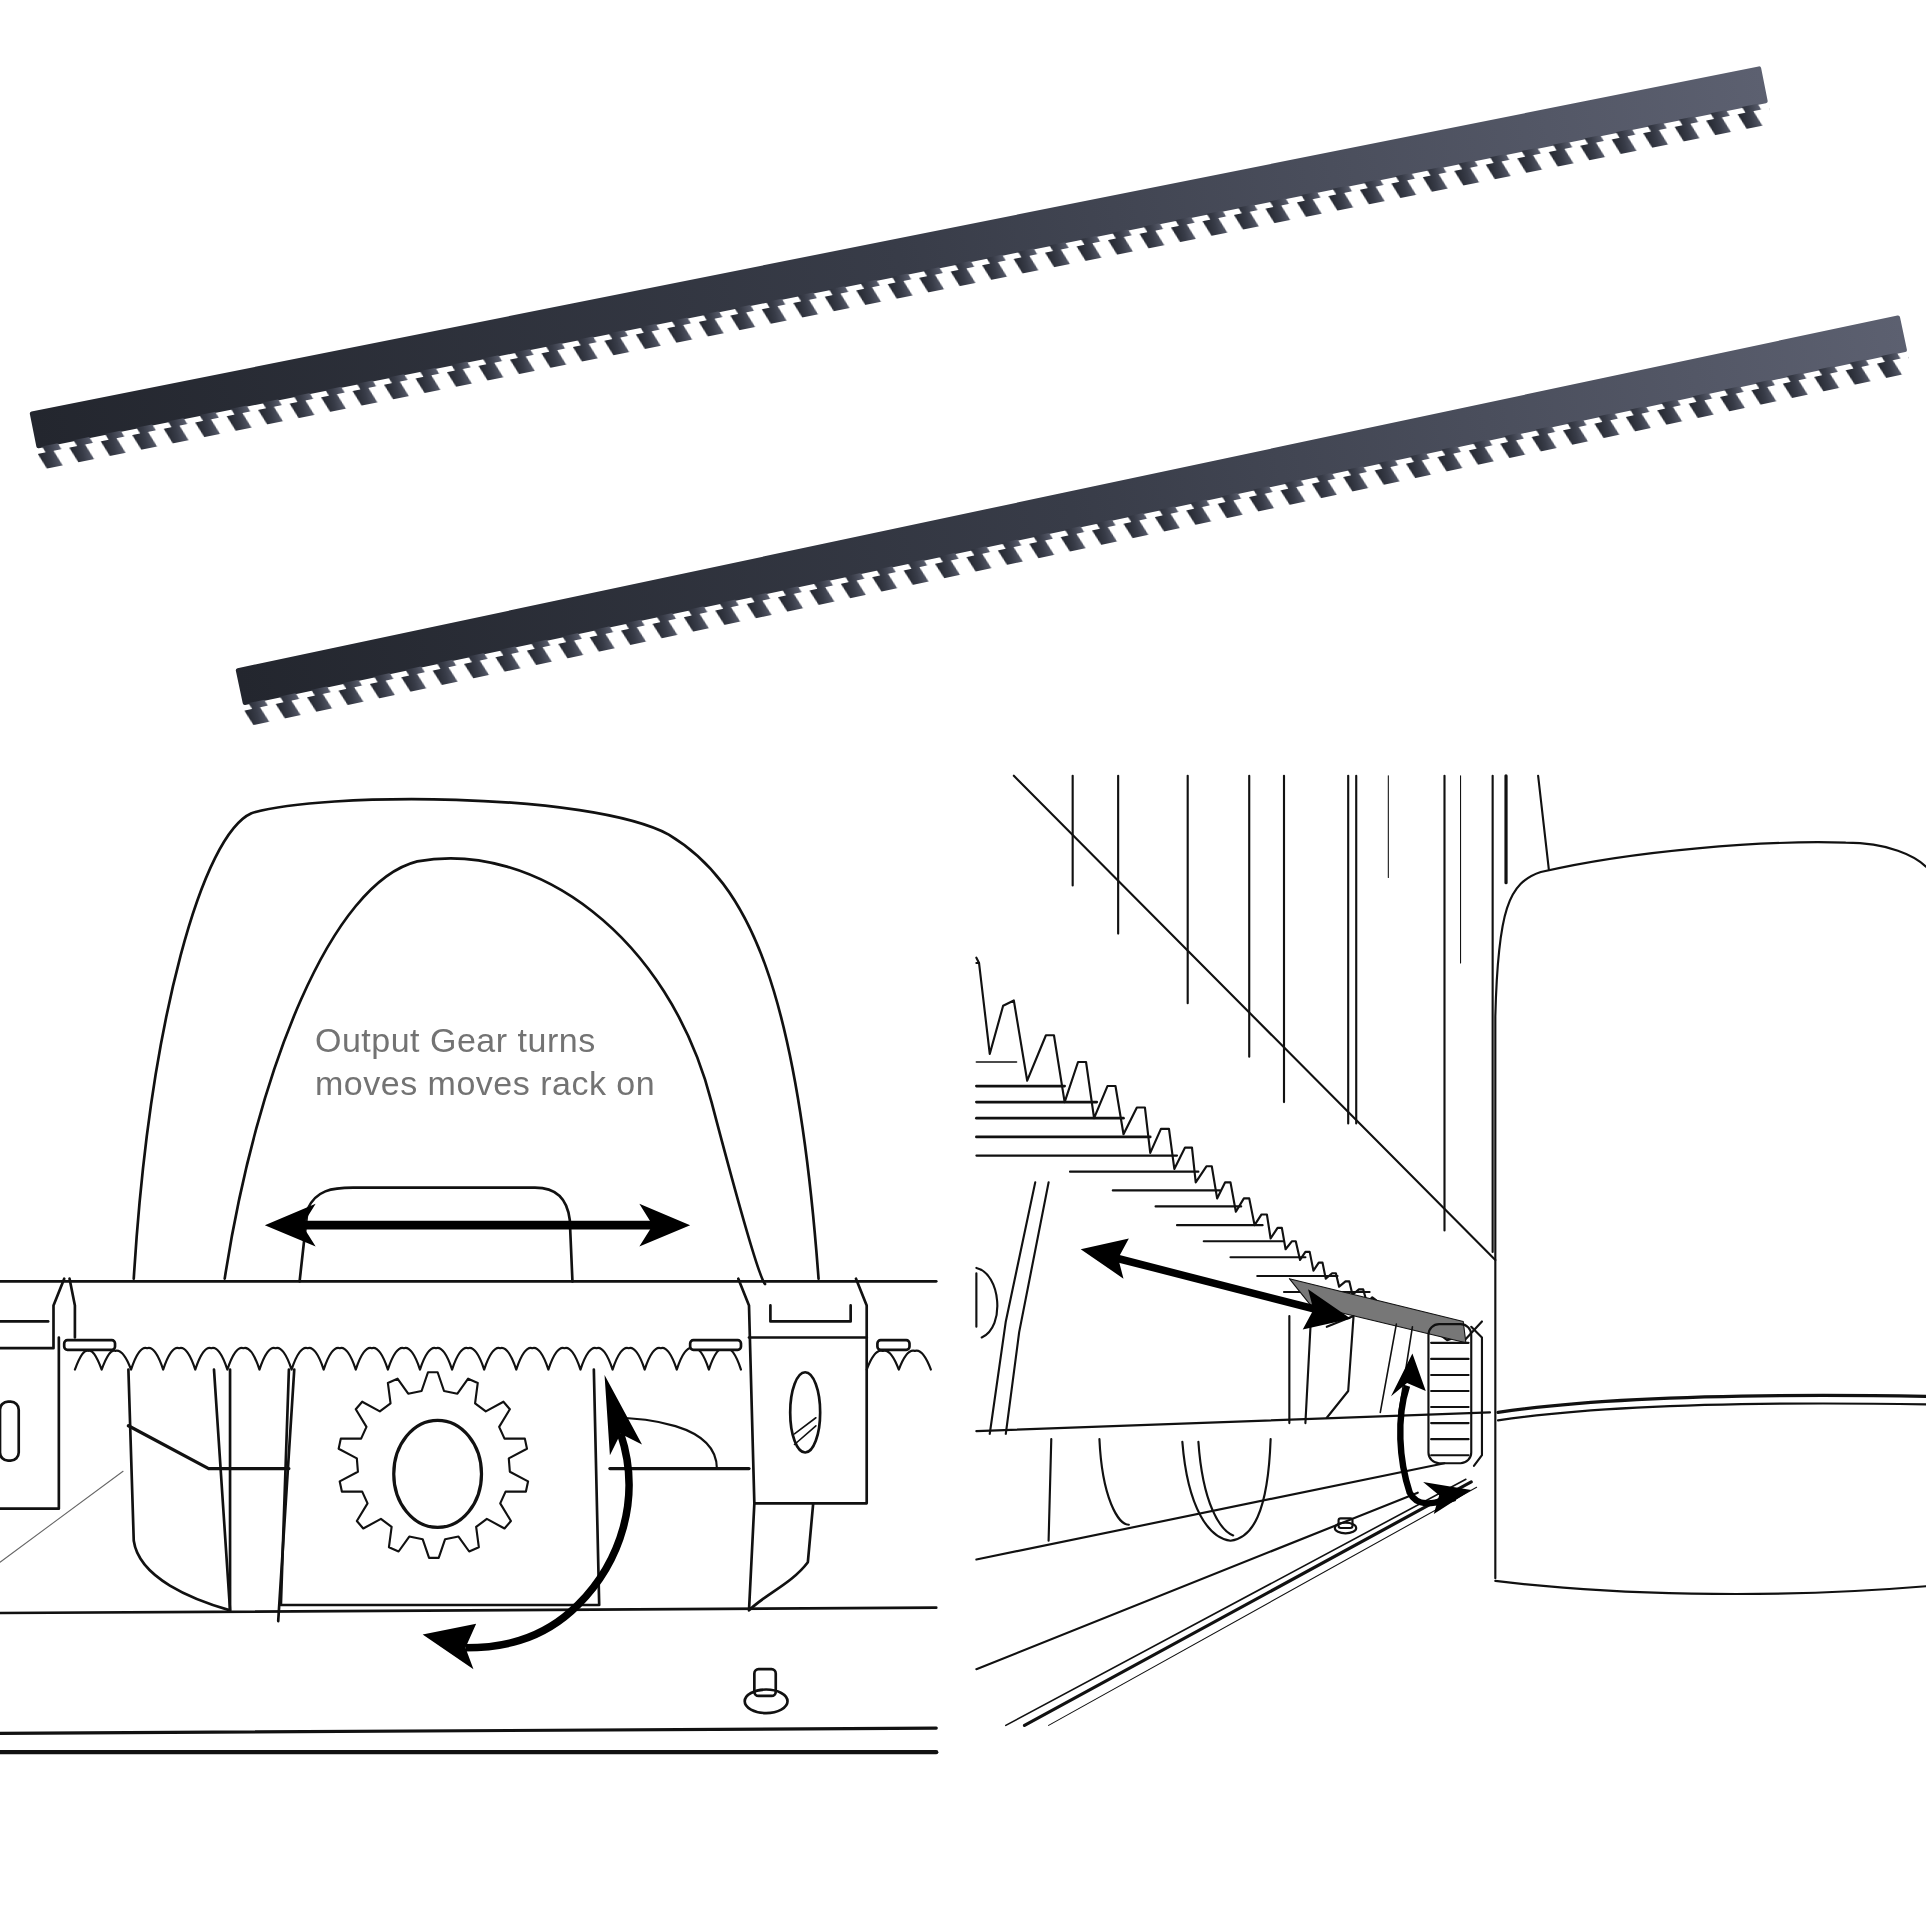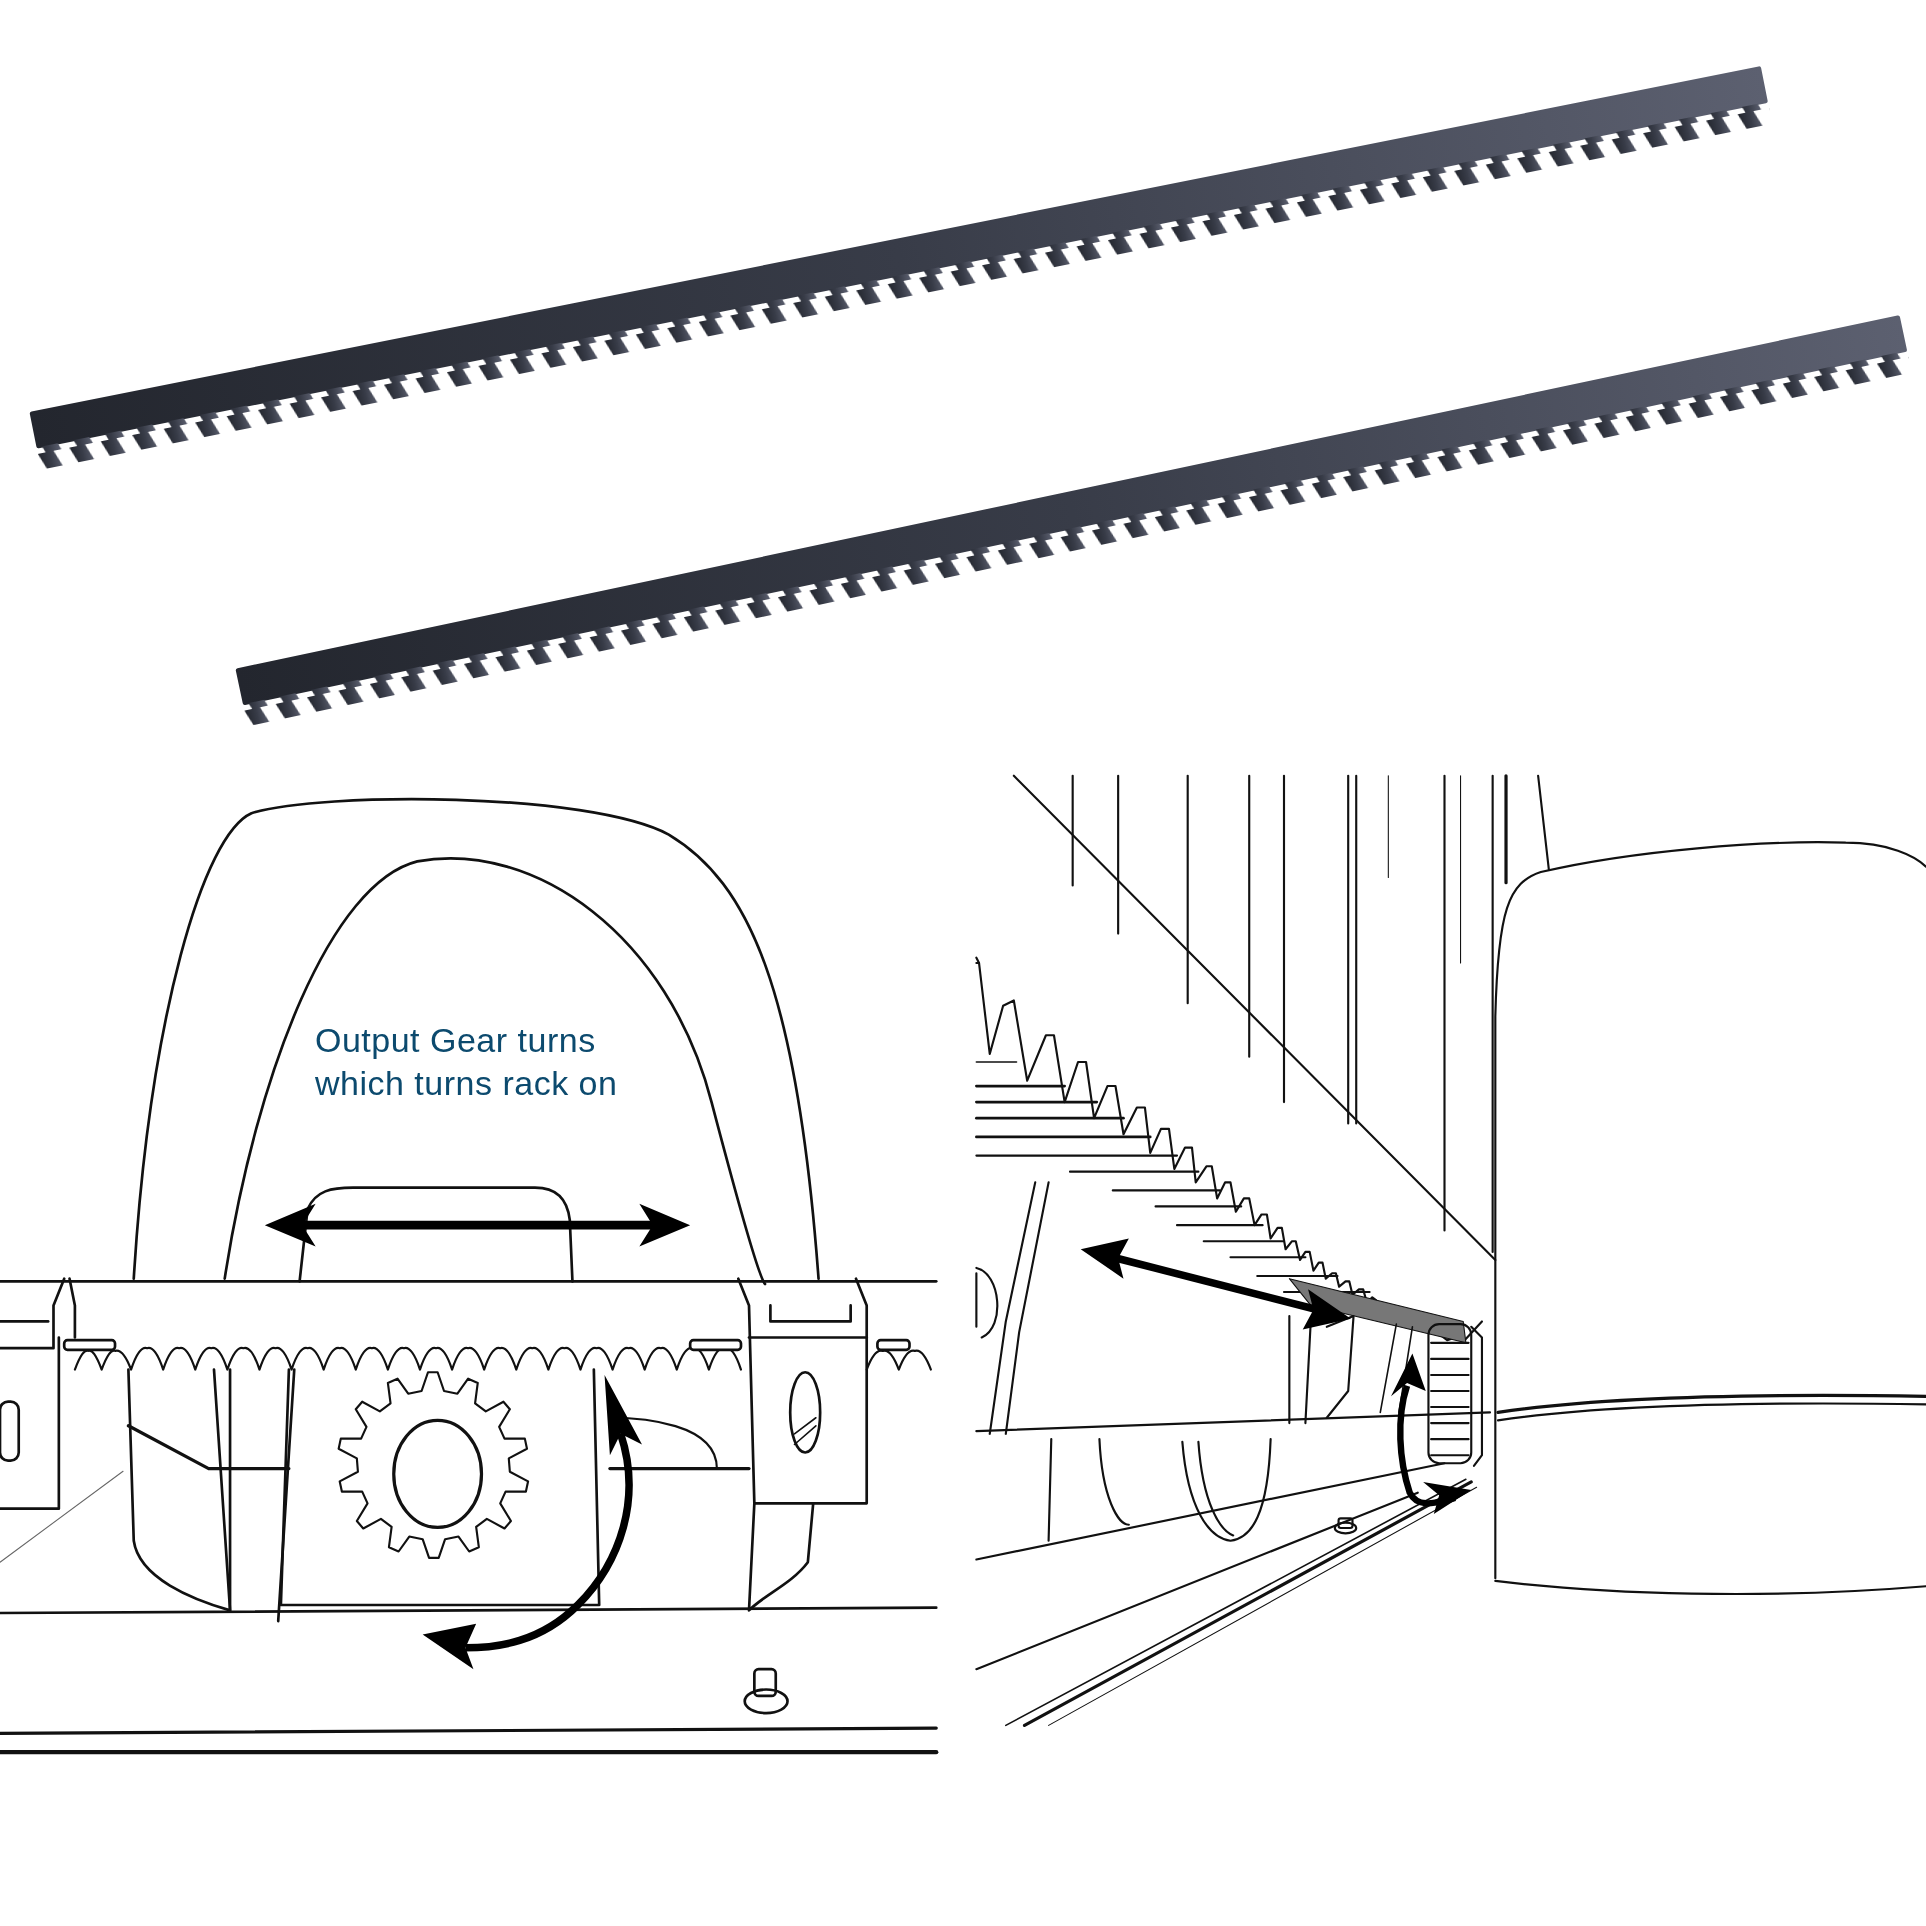--- a/index.html
+++ b/index.html
@@ -5,21 +5,21 @@
     html, body { margin: 0; padding: 0; background: #ffffff; }
     body { width: 1926px; height: 1926px; position: relative; overflow: hidden; font-family: "Liberation Sans", sans-serif; }
     .layer { position: absolute; left: 0; top: 0; }
     .caption {
       position: absolute;
       left: 315px; top: 1019px;
       width: 385px;
       font-family: "Liberation Sans", sans-serif;
       font-size: 34px;
       line-height: 43px;
-      color: #0c4a6e;
+      color: #737373;
       letter-spacing: 0.5px;
     }
     .caption span { display: block; white-space: nowrap; }
   </style>
 </head>
 <body>
 
 <svg class="layer" width="1926" height="1926" viewBox="0 0 3600 3600">
   <defs>
     <linearGradient id="rackGrad" x1="0" y1="0" x2="1" y2="0">
@@ -149,21 +149,21 @@
   </g>
   <g>
     <path d="M1160 2680 C 1200 2800, 1160 2920, 1080 3000 C 1010 3070, 930 3080, 870 3080" fill="none" stroke="#000" stroke-width="14"></path>
     <polygon points="1130,2570 1200,2700 1160,2680 1140,2720" fill="#000"></polygon>
     <polygon points="790,3055 890,3035 870,3080 885,3120" fill="#000"></polygon>
   </g>
 </svg>
 
 <div class="caption">
   <span>Output Gear turns</span>
-  <span>which turns rack on</span>
+  <span>moves moves rack on</span>
 </div>
 
 <svg class="layer" width="1926" height="1926" viewBox="0 0 3600 3600">
   <g fill="none" stroke="#111" stroke-width="4" stroke-linejoin="round" stroke-linecap="round">
 
     <line x1="1895" y1="1450" x2="2795" y2="2355"></line>
 
     <line x1="2005" y1="1450" x2="2005" y2="1655"></line>
     <line x1="2090" y1="1450" x2="2090" y2="1745"></line>
     <line x1="2220" y1="1450" x2="2220" y2="1875"></line>

